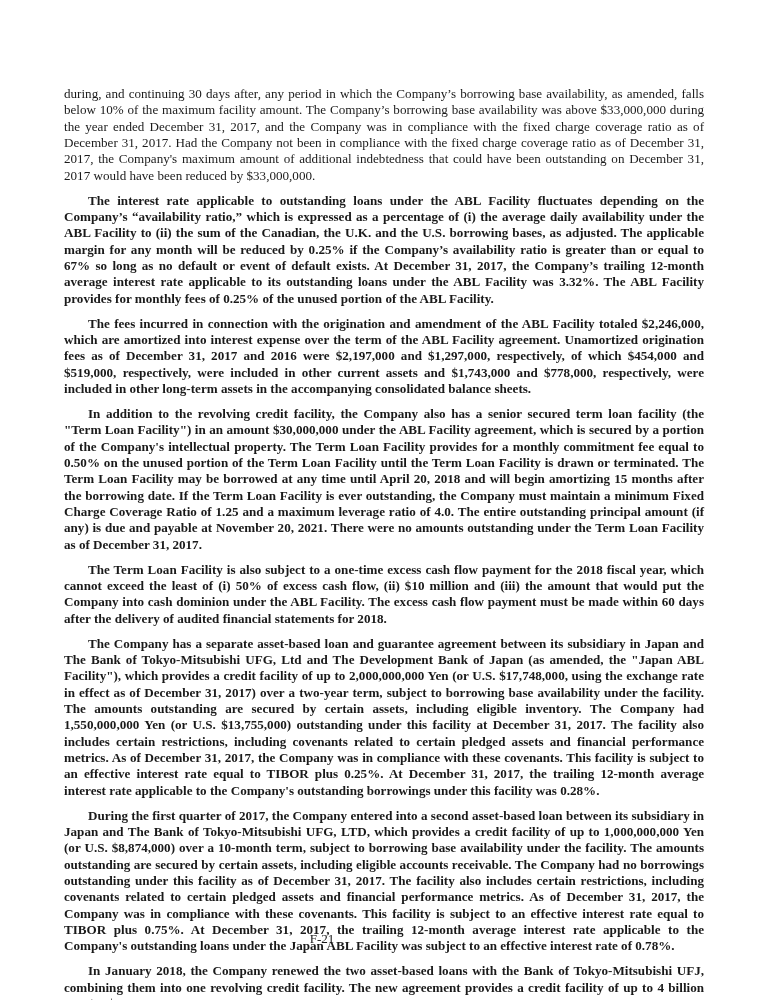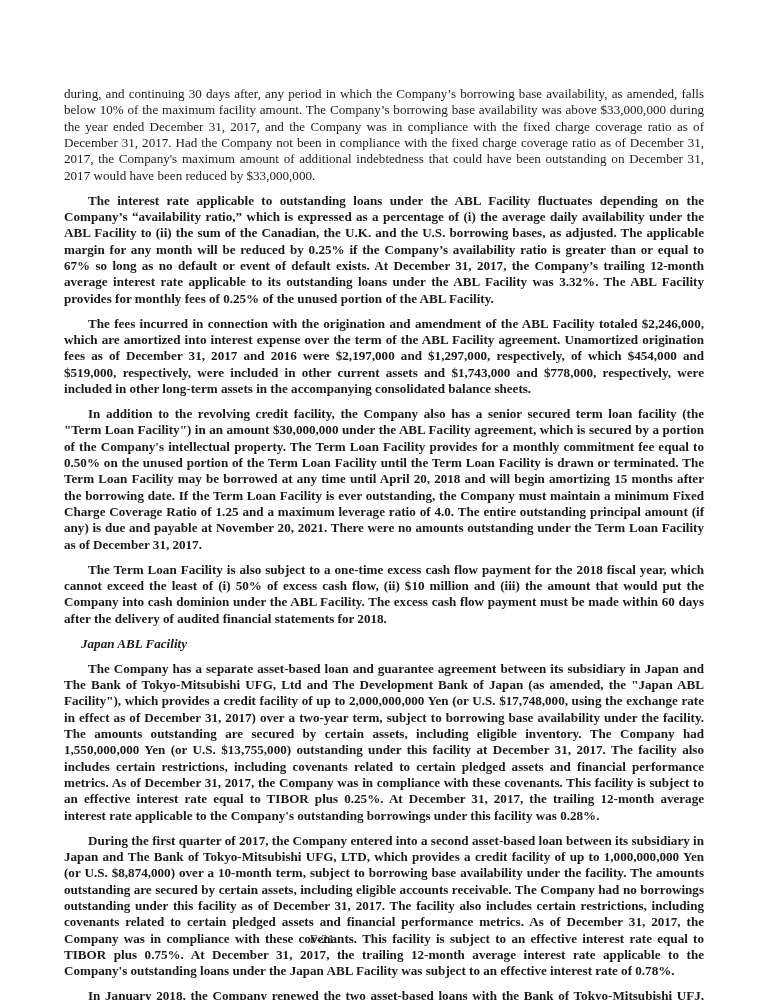--- a/index.html
+++ b/index.html
@@ -39,20 +39,19 @@
 </head>
 <body>
 
 <div class="page">
   <p class="para">during, and continuing 30 days after, any period in which the Company’s borrowing base availability, as amended, falls below 10% of the maximum facility amount. The Company’s borrowing base availability was above $33,000,000 during the year ended December 31, 2017, and the Company was in compliance with the fixed charge coverage ratio as of December 31, 2017. Had the Company not been in compliance with the fixed charge coverage ratio as of December 31, 2017, the Company's maximum amount of additional indebtedness that could have been outstanding on December 31, 2017 would have been reduced by $33,000,000.</p>
   <p class="para indent">The interest rate applicable to outstanding loans under the ABL Facility fluctuates depending on the Company’s “availability ratio,” which is expressed as a percentage of (i) the average daily availability under the ABL Facility to (ii) the sum of the Canadian, the U.K. and the U.S. borrowing bases, as adjusted.  The applicable margin for any month will be reduced by 0.25% if the Company’s availability ratio is greater than or equal to 67% so long as no default or event of default exists. At December 31, 2017, the Company’s trailing 12-month average interest rate applicable to its outstanding loans under the ABL Facility was 3.32%. The ABL Facility provides for monthly fees of 0.25% of the unused portion of the ABL Facility.</p>
   <p class="para indent">The fees incurred in connection with the origination and amendment of the ABL Facility totaled $2,246,000, which are amortized into interest expense over the term of the ABL Facility agreement. Unamortized origination fees as of December 31, 2017 and 2016 were $2,197,000 and $1,297,000, respectively, of which $454,000 and $519,000, respectively, were included in other current assets and $1,743,000 and $778,000, respectively, were included in other long-term assets in the accompanying consolidated balance sheets.</p>
   <p class="para indent">In addition to the revolving credit facility, the Company also has a senior secured term loan facility (the "Term Loan Facility") in an amount $30,000,000 under the ABL Facility agreement, which is secured by a portion of the Company's intellectual property. The Term Loan Facility provides for a monthly commitment fee equal to 0.50% on the unused portion of the Term Loan Facility until the Term Loan Facility is drawn or terminated.  The Term Loan Facility may be borrowed at any time until April 20, 2018 and will begin amortizing 15 months after the borrowing date. If the Term Loan Facility is ever outstanding, the Company must maintain a minimum Fixed Charge Coverage Ratio of 1.25 and a maximum leverage ratio of 4.0.  The entire outstanding principal amount (if any) is due and payable at November 20, 2021. There were no amounts outstanding under the Term Loan Facility as of December 31, 2017.</p>
   <p class="para indent">The Term Loan Facility is also subject to a one-time excess cash flow payment for the 2018 fiscal year, which cannot exceed the least of (i) 50% of excess cash flow, (ii) $10 million and (iii) the amount that would put the Company into cash dominion under the ABL Facility. The excess cash flow payment must be made within 60 days after the delivery of audited financial statements for 2018.</p>
 
-  <div class="heading">Japan ABL Facility</div>
 
   <p class="para indent">The Company has a separate asset-based loan and guarantee agreement between its subsidiary in Japan and The Bank of Tokyo-Mitsubishi UFG, Ltd and The Development Bank of Japan (as amended, the "Japan ABL Facility"), which provides a credit facility of up to 2,000,000,000 Yen (or U.S. $17,748,000, using the exchange rate in effect as of December 31, 2017) over a two-year term, subject to borrowing base availability under the facility. The amounts outstanding are secured by certain assets, including eligible inventory. The Company had 1,550,000,000 Yen (or U.S. $13,755,000) outstanding under this facility at December 31, 2017. The facility also includes certain restrictions, including covenants related to certain pledged assets and financial performance metrics. As of December 31, 2017, the Company was in compliance with these covenants. This facility is subject to an effective interest rate equal to TIBOR plus 0.25%.  At December 31, 2017, the trailing 12-month average interest rate applicable to the Company's outstanding borrowings under this facility was 0.28%.</p>
   <p class="para indent">During the first quarter of 2017, the Company entered into a second asset-based loan between its subsidiary in Japan and The Bank of Tokyo-Mitsubishi UFG, LTD, which provides a credit facility of up to 1,000,000,000 Yen (or U.S. $8,874,000) over a 10-month term, subject to borrowing base availability under the facility. The amounts outstanding are secured by certain assets, including eligible accounts receivable. The Company had no borrowings outstanding under this facility as of December 31, 2017. The facility also includes certain restrictions, including covenants related to certain pledged assets and financial performance metrics. As of December 31, 2017, the Company was in compliance with these covenants. This facility is subject to an effective interest rate equal to TIBOR plus 0.75%. At December 31, 2017, the trailing 12-month average interest rate applicable to the Company's outstanding loans under the Japan ABL Facility was subject to an effective interest rate of 0.78%.</p>
   <p class="para indent">In January 2018, the Company renewed the two asset-based loans with the Bank of Tokyo-Mitsubishi UFJ, combining them into one revolving credit facility. The new agreement provides a credit facility of up to 4 billion Yen (or $36,776,000,</p>
 </div>
 
 <div class="page-number">F-21</div>
 
 </body></html>

